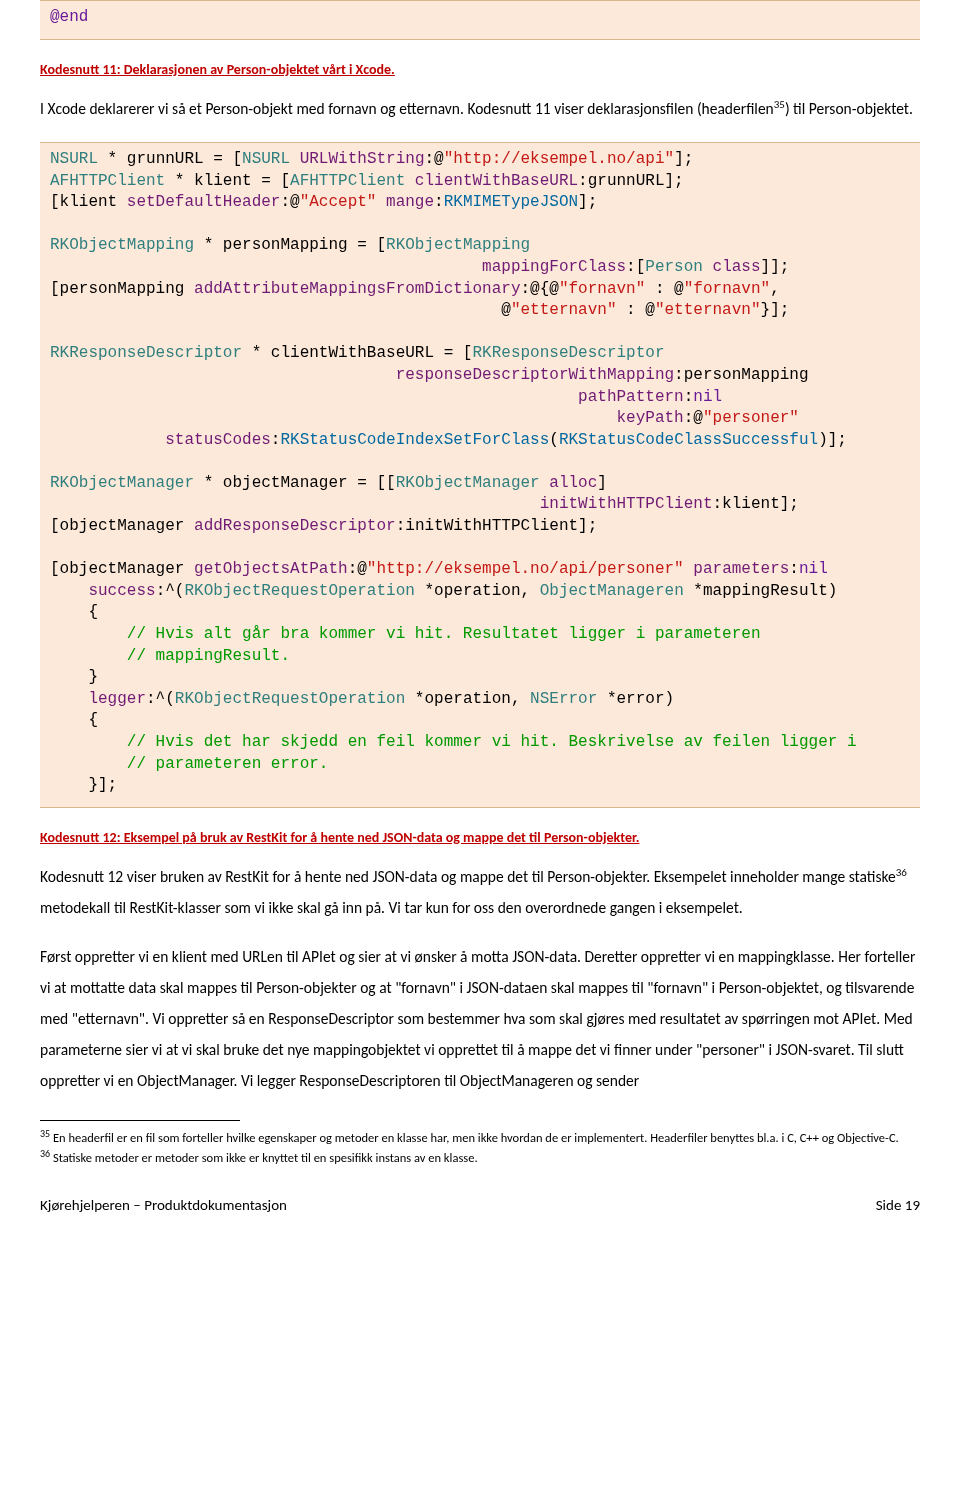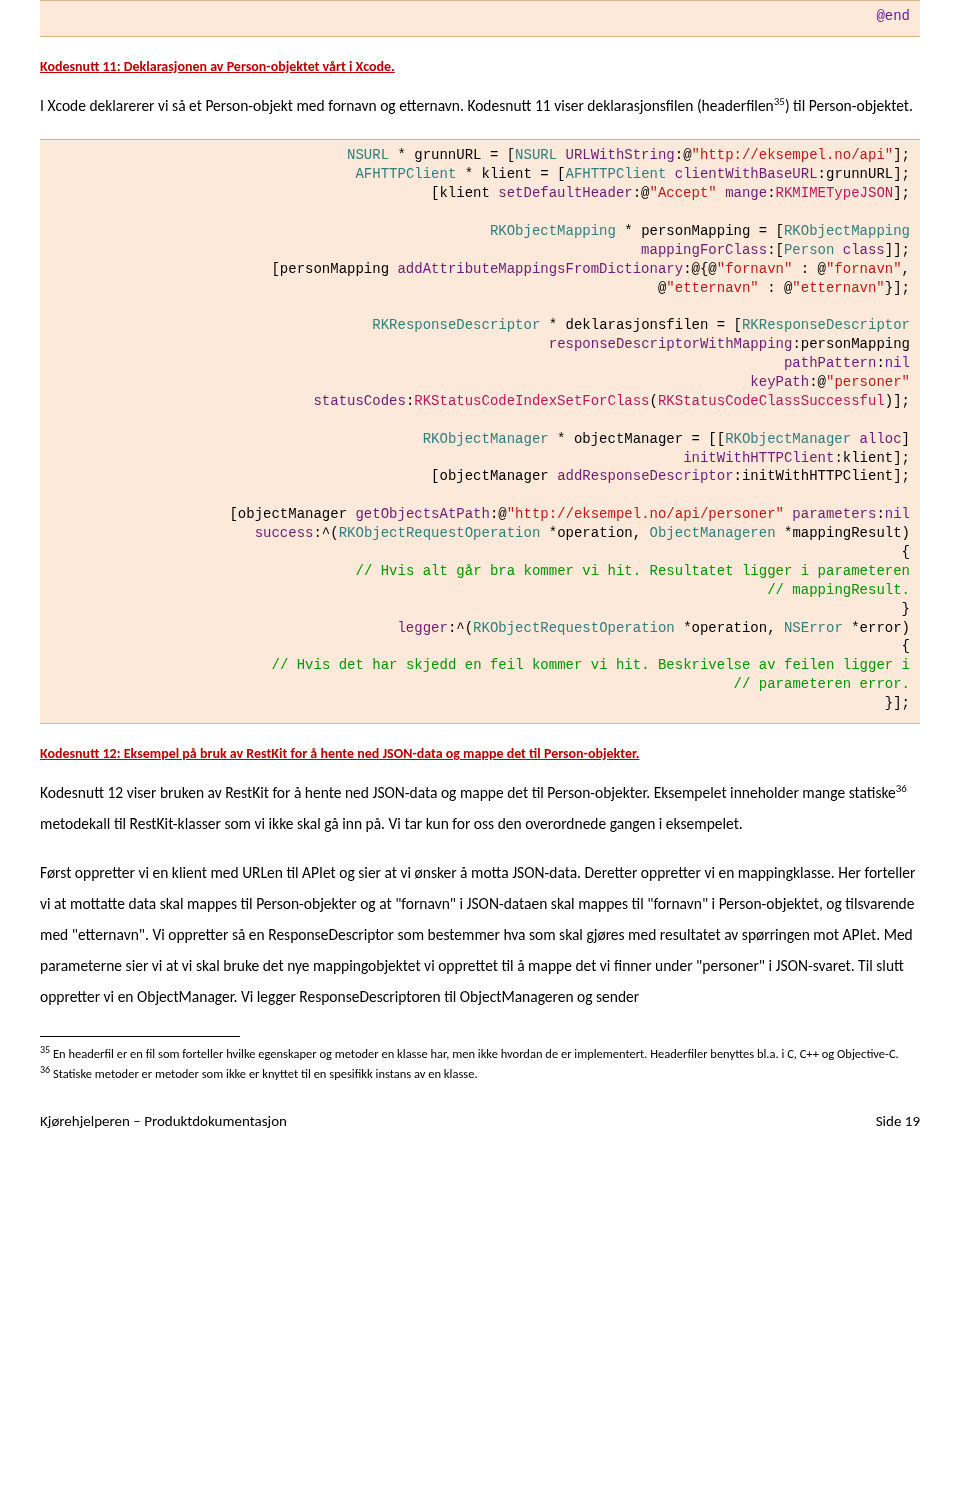--- a/index.html
+++ b/index.html
@@ -12,28 +12,27 @@
     font-size: 15px;
     line-height: 1.6;
   }
   .page {
     padding: 0 40px 30px 40px;
   }
   .code-block {
     background: #fde9d9;
     padding: 6px 10px 10px 10px;
     font-family: 'Courier New', Courier, monospace;
-    font-size: 14px;
+    font-size: 16px;
     line-height: 1.35;
     white-space: pre;
     overflow: hidden;
     border-top: 1px solid #d8b78c;
     border-bottom: 1px solid #d8b78c;
     margin-bottom: 19px;
-    text-align: right;
   }
   .caption {
     color: #c00000;
     font-weight: bold;
     font-size: 14px;
     margin: 6px 0 12px 0;
     text-decoration: underline;
   }
   .body-text {
     font-size: 15.5px;
@@ -58,21 +57,21 @@
   .footer {
     display: flex;
     justify-content: space-between;
     margin-top: 26px;
     font-size: 15px;
   }
   
   .c-purple { color: #6a1b9a; }
   .c-teal   { color: #2f7f7f; }
   .c-red    { color: #c41a16; }
-  .c-brown  { color: #be185d; }
+  .c-brown  { color: #0369a1; }
   .c-darkgreen { color: #701a75; }
   .c-green  { color: #009900; }
 </style>
 </head>
 <body>
 
 <div class="page">
 
   <div class="code-block"><span class="c-purple">@end</span></div>
 
@@ -84,21 +83,21 @@
 
   <div class="code-block"><span class="c-teal">NSURL</span><span> * grunnURL = [</span><span class="c-teal">NSURL</span><span class="c-darkgreen"> URLWithString</span><span>:@</span><span class="c-red">"http://eksempel.no/api"</span><span>];</span>
 <span class="c-teal">AFHTTPClient</span><span> * klient = [</span><span class="c-teal">AFHTTPClient</span><span class="c-darkgreen"> clientWithBaseURL</span><span>:grunnURL];</span>
 <span>[klient </span><span class="c-darkgreen">setDefaultHeader</span><span>:@</span><span class="c-red">"Accept"</span><span class="c-darkgreen"> mange</span><span>:</span><span class="c-brown">RKMIMETypeJSON</span><span>];</span>
 
 <span class="c-teal">RKObjectMapping</span><span> * personMapping = [</span><span class="c-teal">RKObjectMapping</span>
 <span>                                             </span><span class="c-darkgreen">mappingForClass</span><span>:[</span><span class="c-teal">Person</span><span class="c-darkgreen"> class</span><span>]];</span>
 <span>[personMapping </span><span class="c-darkgreen">addAttributeMappingsFromDictionary</span><span>:@{@</span><span class="c-red">"fornavn"</span><span> : @</span><span class="c-red">"fornavn"</span><span>,</span>
 <span>                                               @</span><span class="c-red">"etternavn"</span><span> : @</span><span class="c-red">"etternavn"</span><span>}];</span>
 
-<span class="c-teal">RKResponseDescriptor</span><span> * deklarasjonsfilen = [</span><span class="c-teal">RKResponseDescriptor</span>
+<span class="c-teal">RKResponseDescriptor</span><span> * clientWithBaseURL = [</span><span class="c-teal">RKResponseDescriptor</span>
 <span>                                    </span><span class="c-darkgreen">responseDescriptorWithMapping</span><span>:personMapping</span>
 <span>                                                       </span><span class="c-darkgreen">pathPattern</span><span>:</span><span class="c-purple">nil</span>
 <span>                                                           </span><span class="c-darkgreen">keyPath</span><span>:@</span><span class="c-red">"personer"</span>
 <span>            </span><span class="c-darkgreen">statusCodes</span><span>:</span><span class="c-brown">RKStatusCodeIndexSetForClass</span><span>(</span><span class="c-brown">RKStatusCodeClassSuccessful</span><span>)];</span>
 
 <span class="c-teal">RKObjectManager</span><span> * objectManager = [[</span><span class="c-teal">RKObjectManager</span><span class="c-darkgreen"> alloc</span><span>]</span>
 <span>                                                   </span><span class="c-darkgreen">initWithHTTPClient</span><span>:klient];</span>
 <span>[objectManager </span><span class="c-darkgreen">addResponseDescriptor</span><span>:initWithHTTPClient];</span>
 
 <span>[objectManager </span><span class="c-darkgreen">getObjectsAtPath</span><span>:@</span><span class="c-red">"http://eksempel.no/api/personer"</span><span class="c-darkgreen"> parameters</span><span>:</span><span class="c-purple">nil</span>

